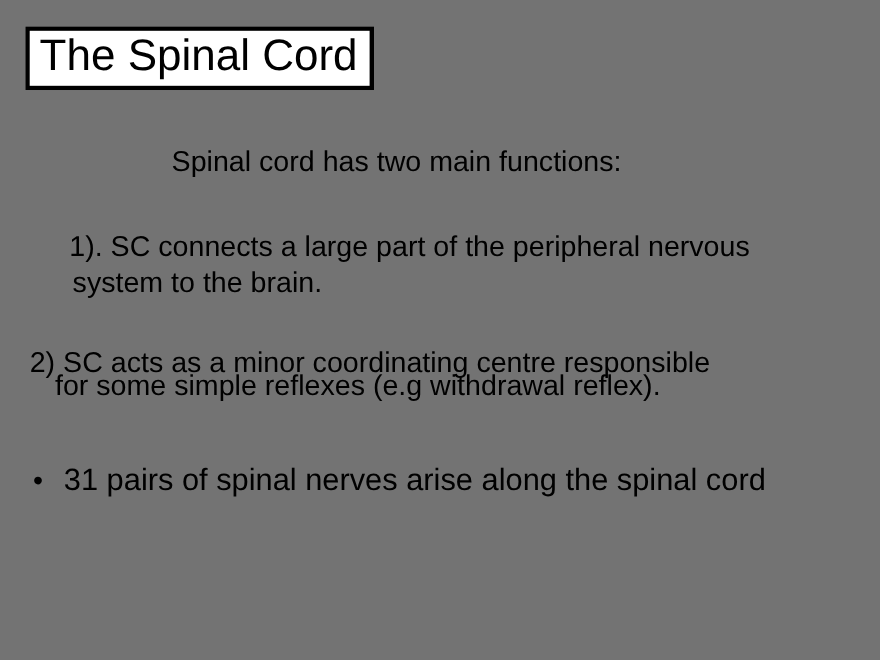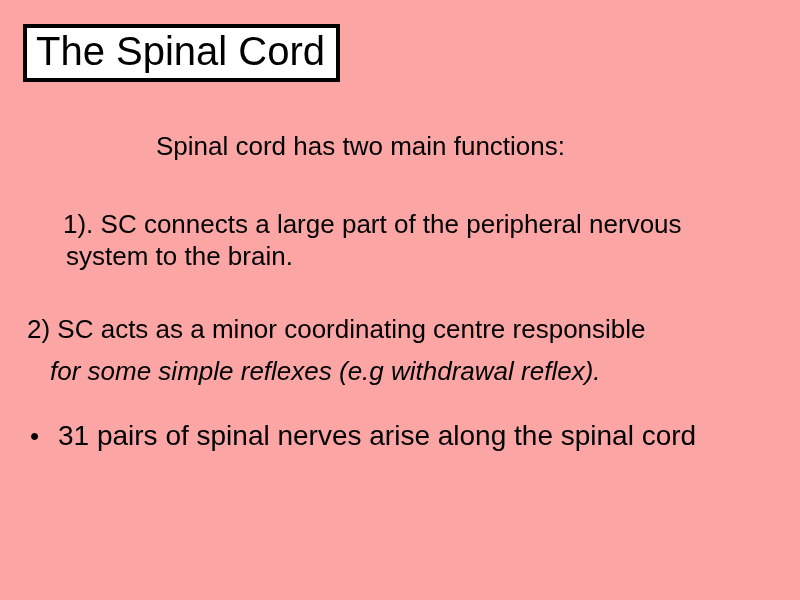--- a/index.html
+++ b/index.html
@@ -4,21 +4,21 @@
 <style>
   html, body {
     margin: 0;
     padding: 0;
     background: #ffffff;
   }
   .slide {
     position: relative;
     width: 800px;
     height: 600px;
-    background: #fca5a5;
+    background: #737373;
     overflow: hidden;
     font-family: "Liberation Sans", "DejaVu Sans", sans-serif;
     color: #000000;
   }
   .title-box {
     position: absolute;
     left: 23px;
     top: 24px;
     width: 317px;
     height: 58px;
@@ -38,21 +38,21 @@
     position: absolute;
     font-size: 26px;
     line-height: 32px;
     white-space: nowrap;
     color: #000000;
   }
   .intro { left: 156px; top: 130px; }
   .p1l1  { left: 27px;  top: 208px; margin-left: 36px; }
   .p1l2  { left: 50px;  top: 240px; margin-left: 16px; }
   .p2l1  { left: 27px;  top: 313px; }
-  .p2l2  { left: 50px;  top: 355px; font-style: italic; }
+  .p2l2  { left: 50px;  top: 334px; }
   .bullet-line { left: 0px; top: 420px; width: 800px; }
   .bullet-marker {
     position: absolute;
     left: 30px;
     top: 0;
     font-size: 26px;
     line-height: 32px;
   }
   .bullet-text {
     position: absolute;

